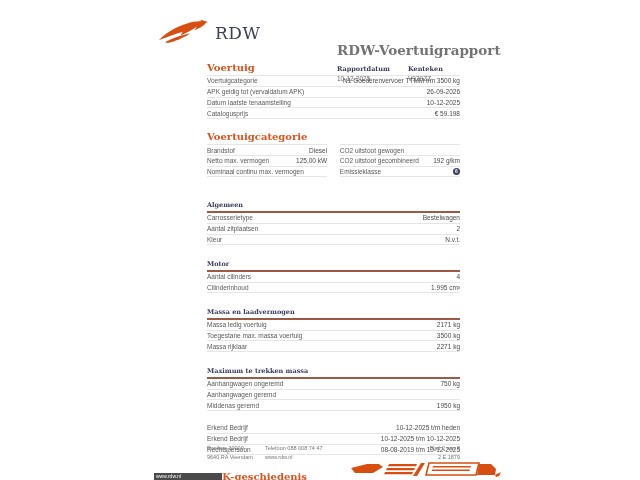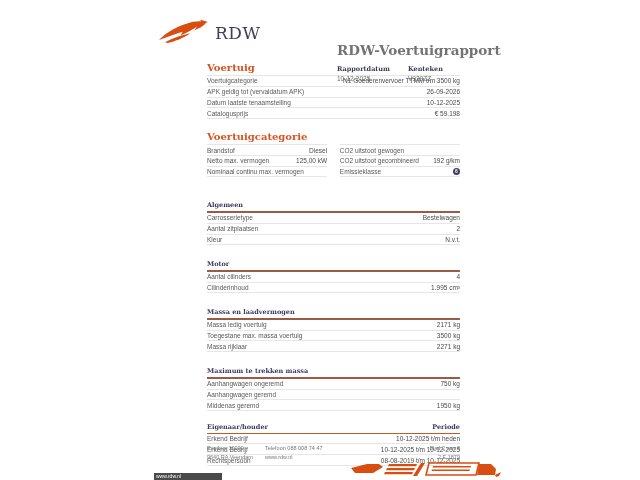--- a/index.html
+++ b/index.html
@@ -196,24 +196,20 @@
           <span class="kv-value"></span>
         </div>
         <div class="kv-row">
           <span class="kv-label">Middenas geremd</span>
           <span class="kv-value">1950 kg</span>
         </div>
       </div>
     </div>
 
     <div class="section">
-      <div class="tbl-head">
-        <span>Eigenaar/houder</span>
-        <span>Periode</span>
-      </div>
       <div class="kv no-top">
         <div class="kv-row">
           <span class="kv-label">Erkend Bedrijf</span>
           <span class="kv-value">10-12-2025 t/m heden</span>
         </div>
         <div class="kv-row">
           <span class="kv-label">Erkend Bedrijf</span>
           <span class="kv-value">10-12-2025 t/m 10-12-2025</span>
         </div>
         <div class="kv-row">

